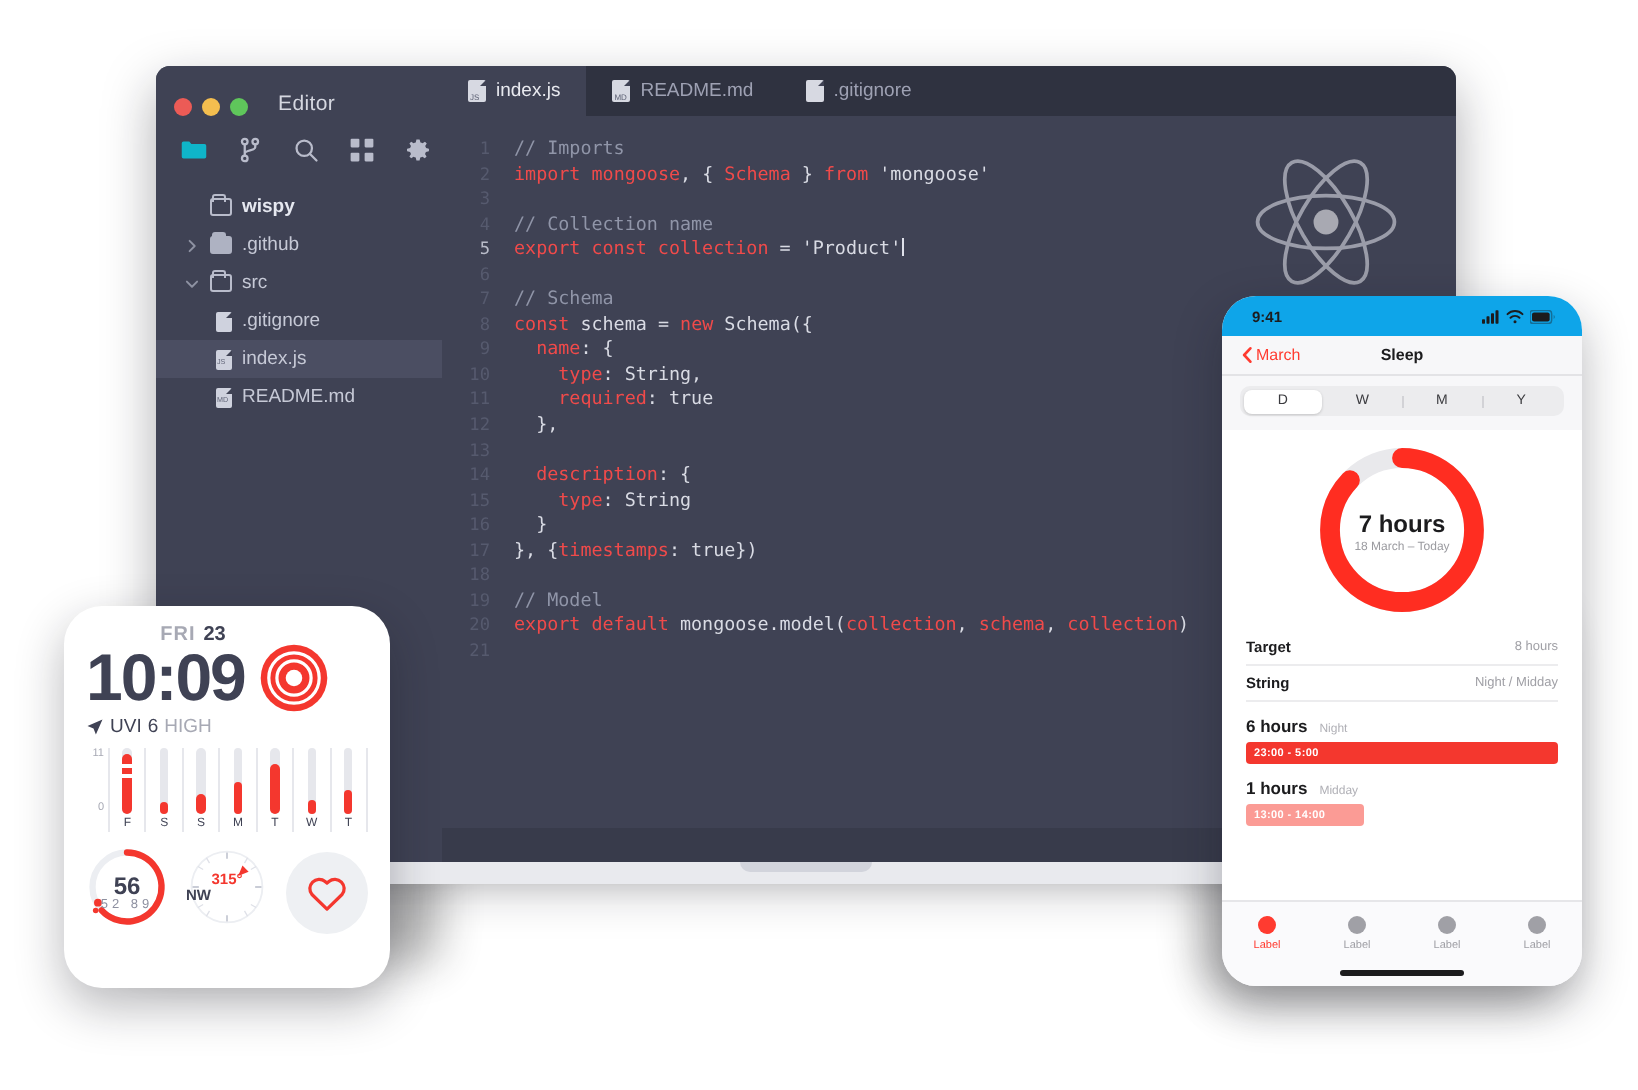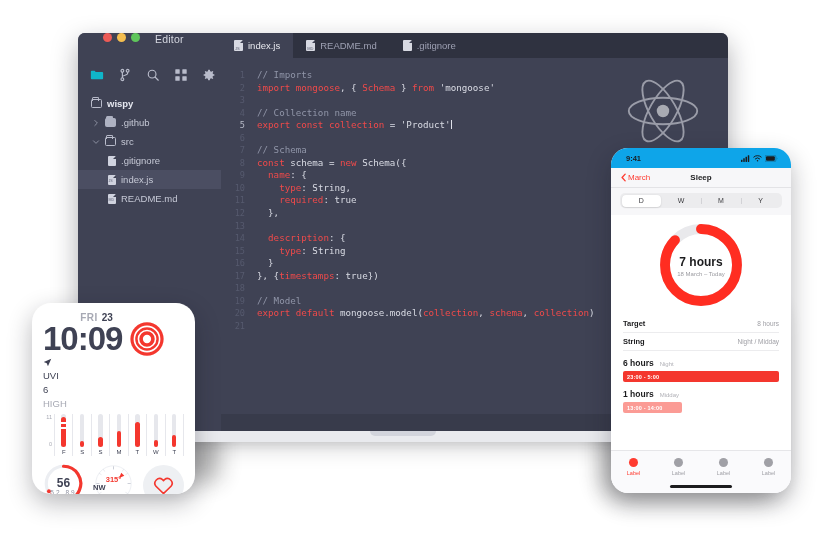--- a/index.html
+++ b/index.html
@@ -45,21 +45,21 @@
     width: 66px; height: 5px;
     background: #d2d4dc;
     border-radius: 0 0 5px 5px;
   }
 
   
   #editor-topbar { position: absolute; left:0; top:0; width:650px; height:25px; }
   #titlebar {
     position: absolute; left:0; top:0; width: 143px; height: 25px;
     background: #3f4254;
-    display: flex; align-items: flex-start; padding-left: 25px; gap: 5px;
+    display: flex; align-items: flex-end; padding-left: 9px; gap: 5px;
   }
   .dot { width: 9px; height: 9px; border-radius: 50%; }
   .dot.red { background: #ec5b56; }
   .dot.yellow { background: #f4be4f; }
   .dot.green { background: #5fc65b; }
   #editor-title {
     color: #d5d7e0; font-size: 10.5px; margin-left: 10px;
     letter-spacing: .2px;
   }
   #tabstrip {
@@ -94,21 +94,21 @@
     background: #3f4254;
   }
   #side-tools {
     display: flex; align-items: center; gap: 14px;
     padding: 10px 0 8px 12px;
   }
   .tool { width: 14px; height: 14px; display:block; }
   #tree { padding: 4px 0 0 0; font-size: 9.5px; color: #c6c9d6; }
   .tree-row {
     display: flex; align-items: center; height: 19px;
-    padding-left: 0; gap: 5px; white-space: nowrap;
+    padding-left: 14px; gap: 5px; white-space: nowrap;
   }
   .tree-row.sel { background: #4b4e62; }
   .tree-row.root { font-weight: bold; color: #e6e8f0; }
   .caret { width: 8px; height: 8px; flex: none; opacity: .75; }
   .caret.spacer { visibility: hidden; }
   .ind1 { padding-left: 14px; }
   .ind2 { padding-left: 30px; }
   .folder-ico {
     width: 11px; height: 9px; flex: none; position: relative;
     border: 1.1px solid #b9bccb; border-radius: 1.5px;
@@ -282,22 +282,22 @@
     gap: 4px; font-size: 10px; margin-bottom: -2px; padding-right: 34px;
   }
   #w-dow { color: #a7a9b4; font-weight: bold; letter-spacing: .5px; }
   #w-day { color: #3f4254; font-weight: bold; }
   #w-timerow { display: flex; align-items: center; gap: 7px; }
   #w-time {
     font-size: 33px; font-weight: bold; color: #3f4254;
     letter-spacing: -1px; line-height: 36px;
   }
   #w-uvrow {
-    display: flex; align-items: flex-start; gap: 3px;
-    font-size: 9.5px; color: #3f4254; margin-top: 1px; flex-direction: column;
+    display: flex; align-items: center; gap: 3px;
+    font-size: 9.5px; color: #3f4254; margin-top: 1px;
   }
   #w-uvrow .uvi { font-weight: normal; }
   #w-uvrow .high { color: #a7a9b4; }
 
   #w-chart { display: flex; margin-top: 5px; height: 42px; }
   #w-axis {
     width: 11px; display: flex; flex-direction: column;
     justify-content: space-between; align-items: flex-end;
     font-size: 5.5px; color: #a7a9b4; padding-right: 2px;
     padding-bottom: 9px;

